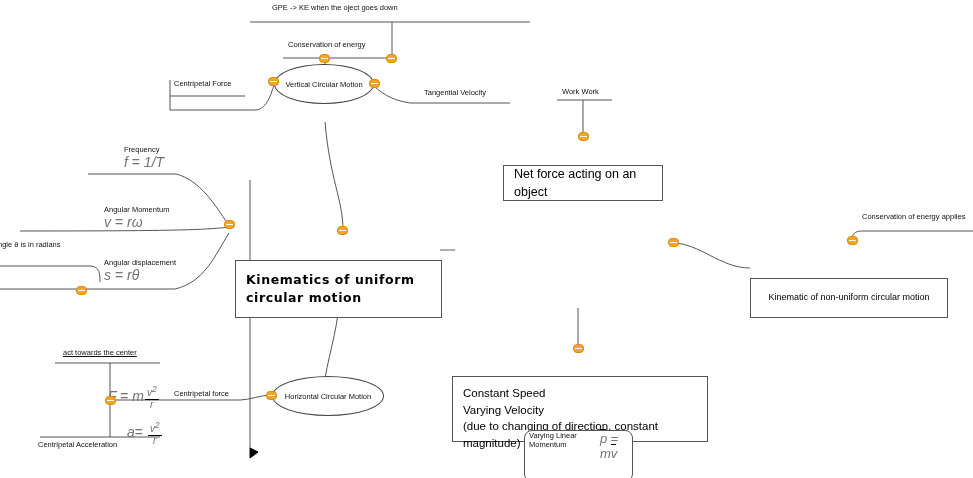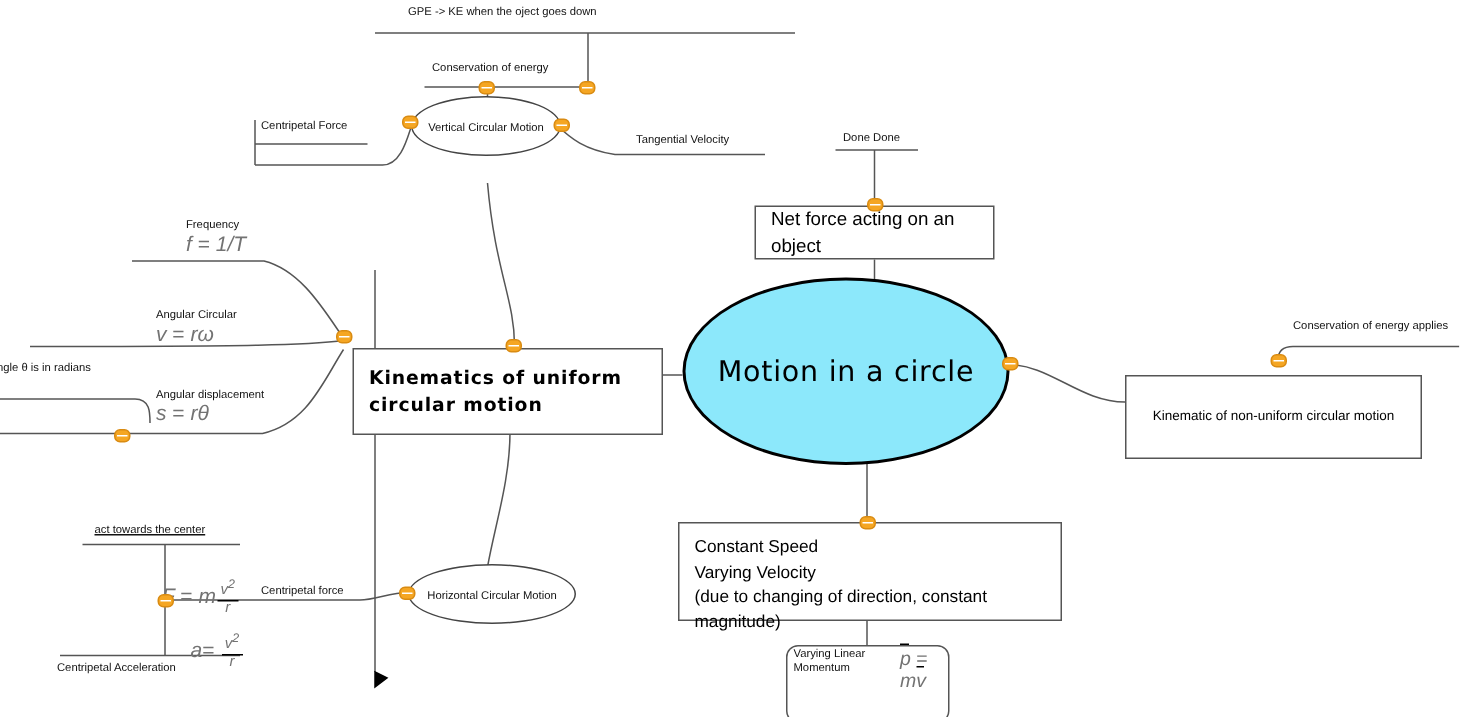--- a/index.html
+++ b/index.html
@@ -44,20 +44,21 @@
   }
   
   .boxed {
     border: 1px solid #555;
     background: #fff;
     display: flex;
     align-items: center;
   }
   .boxed.pad {
     padding: 6px 10px;
+    margin-top: 28px;
   }
   .boxed .txt {
     font-size: 11.5px;
     color: #000;
     line-height: 1.45;
     white-space: pre-line;
   }
   .rounded {
     border-radius: 8px;
   }
@@ -197,29 +198,26 @@
       <path d="M110,400 L110,363"></path>
       <path d="M110,400 L110,437"></path>
       <path d="M55,363 L160,363"></path>
       <path d="M40,437 L160,437"></path>
 
     </g>
 
     <path d="M250,448 L258,452 L250,458 Z" fill="#000" stroke="#000"></path>
   </svg>
 
-  <div class="node central" style="left:455px; top:185px; width:218px; height:125px;">
-    <span class="txt">Motion in a circle</span>
-  </div>
 
   <div class="node boxed pad kin" style="left:235px; top:232px; width:207px; height:58px;">
     <span class="txt">Kinematics of uniform circular motion</span>
   </div>
 
-  <div class="node boxed pad" style="left:750px; top:250px; width:198px; height:56px; justify-content:center;">
+  <div class="node boxed pad" style="left:750px; top:250px; width:198px; height:40px; justify-content:center;">
     <span class="txt" style="font-size:9px;">Kinematic of non-uniform circular motion</span>
   </div>
 
   <div class="node boxed pad netforce" style="left:503px; top:137px; width:160px; height:36px;">
     <span class="txt">Net force acting on an object</span>
   </div>
 
   <div class="node boxed pad constspeed" style="left:452px; top:348px; width:256px; height:66px; align-items:flex-start; padding-top:8px;">
     <span class="txt">Constant Speed
 Varying Velocity
@@ -244,21 +242,21 @@
   </div>
 
   <div class="lbl" style="left:272px; top:3px;"><span>GPE -&gt; KE when the oject goes down</span></div>
 
   <div class="lbl" style="left:288px; top:40px;"><span>Conservation of energy</span></div>
 
   <div class="lbl" style="left:174px; top:79px;"><span>Centripetal Force</span></div>
 
   <div class="lbl" style="left:424px; top:88px;"><span>Tangential Velocity</span></div>
 
-  <div class="lbl" style="left:562px; top:87px;"><span>Done Done</span></div>
+  <div class="lbl" style="left:562px; top:87px;"><span>Work Work</span></div>
 
   <div class="lbl" style="left:862px; top:212px;"><span>Conservation of energy applies</span></div>
 
   <div class="lbl" style="left:174px; top:389px;"><span>Centripetal force</span></div>
 
   <div class="lbl" style="left:63px; top:348px;text-decoration:underline;"><span>act towards the center</span></div>
 
   <div class="lbl" style="left:38px; top:440px;"><span>Centripetal Acceleration</span></div>
 
   <div class="lbl" style="left:-2px; top:240px;"><span>ngle θ is in radians</span></div>
@@ -266,21 +264,21 @@
   <div class="formula" style="left:124px; top:145px; text-align:left;">
     <div class="ftitle">Frequency</div>
     <div class="fmath">
       <span>f</span>
       <span class="nost">=</span>
       <span>1/T</span>
     </div>
   </div>
 
   <div class="formula" style="left:104px; top:205px; text-align:left;">
-    <div class="ftitle">Angular Circular</div>
+    <div class="ftitle">Angular Momentum</div>
     <div class="fmath">
       <span>v</span>
       <span class="nost">=</span>
       <span>r</span><span>ω</span>
     </div>
   </div>
 
   <div class="formula" style="left:104px; top:258px; text-align:left;">
     <div class="ftitle">Angular displacement</div>
     <div class="fmath">

